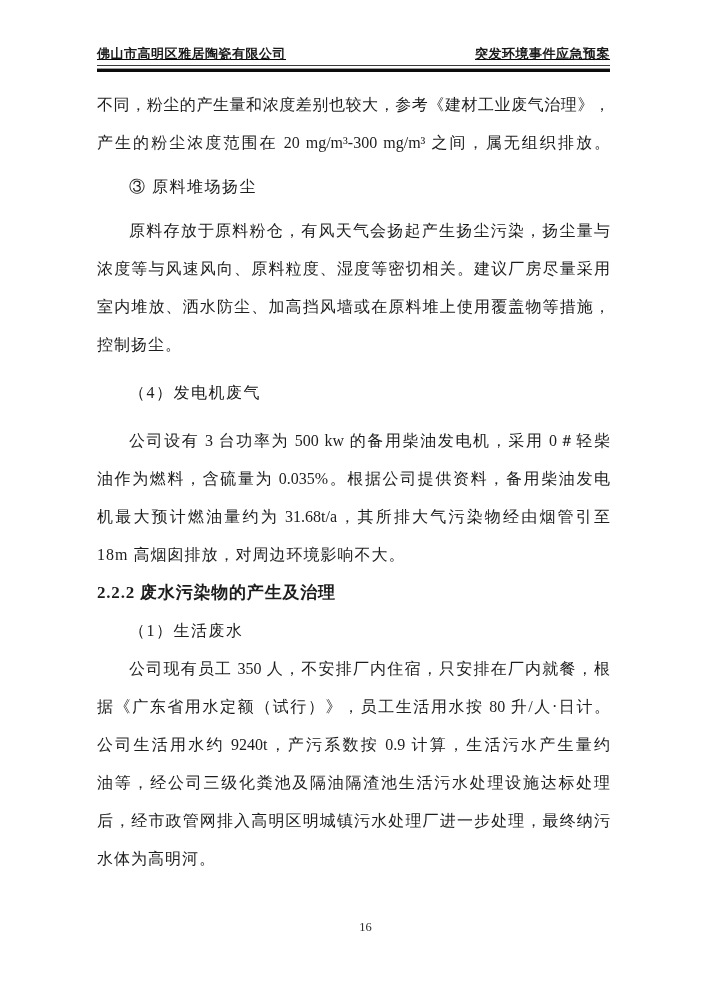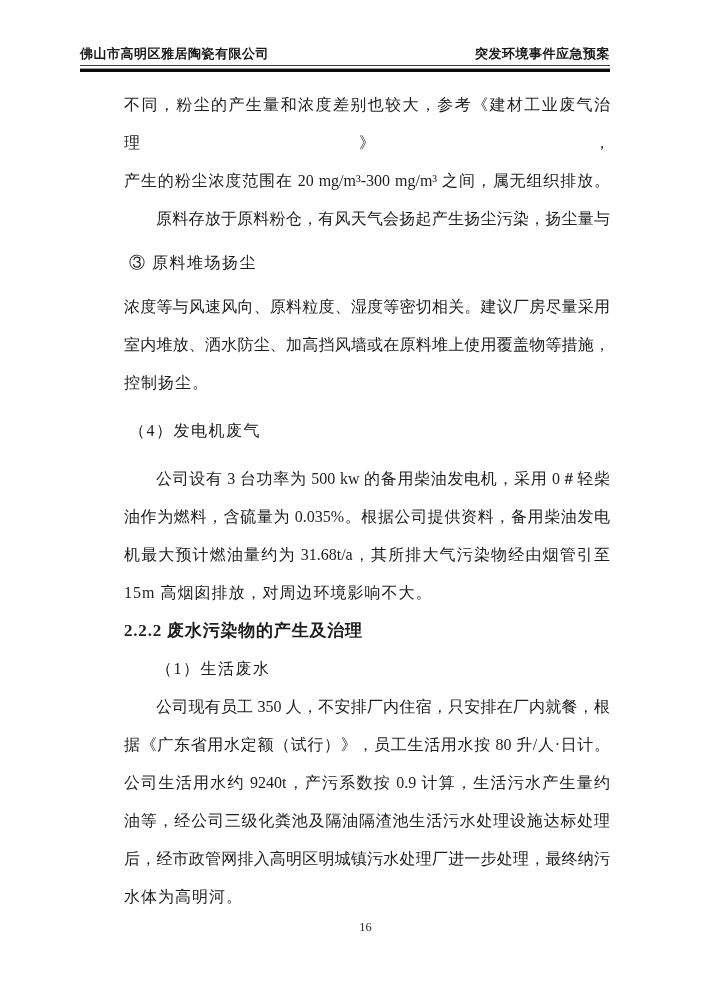--- a/index.html
+++ b/index.html
@@ -10,21 +10,21 @@
   }
   .page {
     position: relative;
     width: 707px; height: 1000px;
     background: #ffffff;
     overflow: hidden;
   }
   
   .header {
     position: absolute;
-    left: 80px; right: 97px; top: 45px;
+    left: 97px; right: 97px; top: 45px; text-decoration: underline;
   }
   .header-row {
     display: flex;
     justify-content: space-between;
     align-items: flex-end;
     font-family: "Liberation Sans", "DejaVu Sans", sans-serif;
     font-weight: bold;
     font-size: 13px;
     line-height: 17px;
     color: #1a1a1a;
@@ -44,21 +44,20 @@
     left: 97px; top: 86px;
     width: 513px;
     color: #1d1d1d;
   }
   .line {
     font-size: 16px;
     line-height: 38px;
     text-align: justify;
     text-align-last: justify;
     color: #1d1d1d;
-    margin-left: 27px;
   }
   .line.indent { text-indent: 2em; }
   .line.end {
     text-align: right;
     text-align-last: left;
     letter-spacing: 1px;
   }
   .line.sub {
     text-align: left;
     text-align-last: left;
@@ -94,30 +93,30 @@
     <div class="header-row">
       <span>佛山市高明区雅居陶瓷有限公司</span>
       <span>突发环境事件应急预案</span>
     </div>
     <div class="header-rule"></div>
   </div>
 
   <div class="content" id="content">
       <div class="line">不同，粉尘的产生量和浓度差别也较大，参考《建材工业废气治理》，</div>
       <div class="line">产生的粉尘浓度范围在 20 mg/m³-300 mg/m³ 之间，属无组织排放。</div>
+      <div class="line sub sp-a">③ 原料堆场扬尘</div>
       <div class="line indent">原料存放于原料粉仓，有风天气会扬起产生扬尘污染，扬尘量与</div>
-      <div class="line sub sp-a">③ 原料堆场扬尘</div>
       <div class="line">浓度等与风速风向、原料粒度、湿度等密切相关。建议厂房尽量采用</div>
       <div class="line">室内堆放、洒水防尘、加高挡风墙或在原料堆上使用覆盖物等措施，</div>
       <div class="line end">控制扬尘。</div>
       <div class="line sub sp-b">（4）发电机废气</div>
       <div class="line indent">公司设有 3 台功率为 500 kw 的备用柴油发电机，采用 0＃轻柴</div>
       <div class="line">油作为燃料，含硫量为 0.035%。根据公司提供资料，备用柴油发电</div>
       <div class="line">机最大预计燃油量约为 31.68t/a，其所排大气污染物经由烟管引至</div>
-      <div class="line end">15m 高烟囱排放，对周边环境影响不大。</div>
+      <div class="line end">18m 高烟囱排放，对周边环境影响不大。</div>
       <div class="line section">2.2.2 废水污染物的产生及治理</div>
       <div class="line sub">（1）生活废水</div>
       <div class="line indent">公司现有员工 350 人，不安排厂内住宿，只安排在厂内就餐，根</div>
       <div class="line">据《广东省用水定额（试行）》，员工生活用水按 80 升/人·日计。</div>
       <div class="line">公司生活用水约 9240t，产污系数按 0.9 计算，生活污水产生量约</div>
       <div class="line">油等，经公司三级化粪池及隔油隔渣池生活污水处理设施达标处理</div>
       <div class="line">后，经市政管网排入高明区明城镇污水处理厂进一步处理，最终纳污</div>
       <div class="line end">水体为高明河。</div>
     </div>
 

